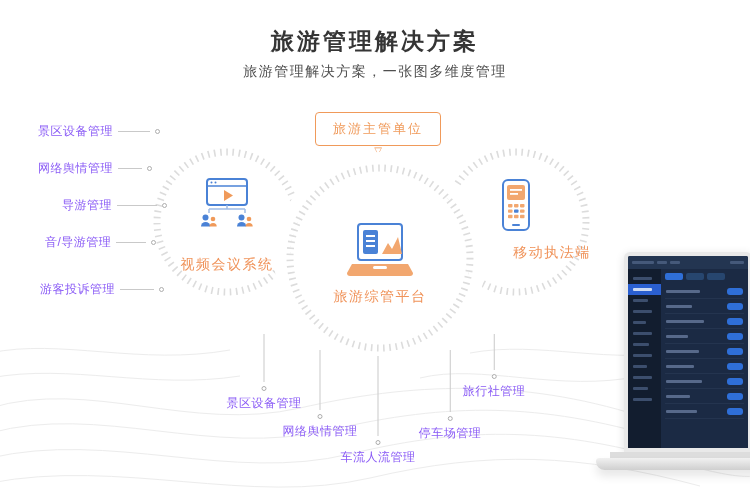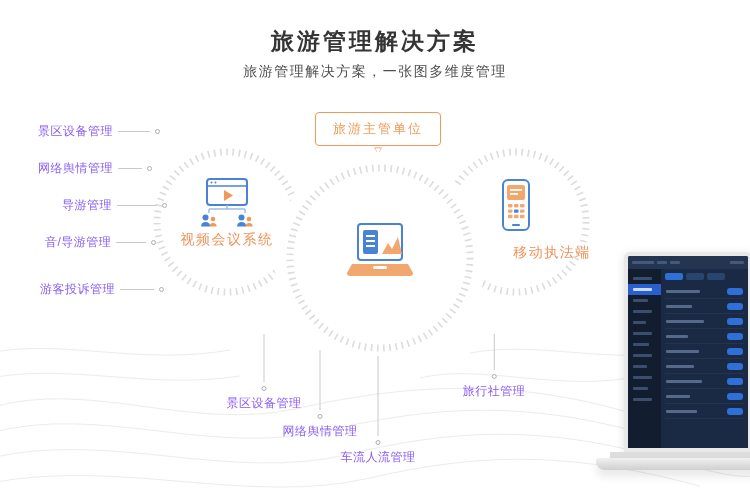--- a/index.html
+++ b/index.html
@@ -106,32 +106,33 @@
       <circle cx="12" cy="5" r="2.3" fill="#F09A5A"></circle>
       <path d="M8.5 12.5 a3.6 3.6 0 0 1 7.2 0 z" fill="#F09A5A"></path>
     </g>
     <g transform="translate(42,36)">
       <circle cx="4.5" cy="3.5" r="3" fill="#4A82D6"></circle>
       <path d="M0 12.5 a4.6 4.6 0 0 1 9.2 0 z" fill="#4A82D6"></path>
       <circle cx="12" cy="5" r="2.3" fill="#F09A5A"></circle>
       <path d="M8.5 12.5 a3.6 3.6 0 0 1 7.2 0 z" fill="#F09A5A"></path>
     </g>
   </svg>
-  <div class="circle-label" style="left:227px; top:231px;">视频会议系统</div>
+  <div class="circle-label" style="left:227px; top:256px;">视频会议系统</div>
 
   <svg class="circle-icon" style="left:342px; top:222px;" width="76" height="60" viewBox="0 0 76 60">
     <rect x="16" y="2" width="44" height="36" rx="3" fill="#fff" stroke="#4A82D6" stroke-width="2"></rect>
     <rect x="21" y="8" width="15" height="24" rx="2" fill="#4A82D6"></rect>
     <rect x="24" y="13" width="9" height="2" fill="#fff"></rect>
     <rect x="24" y="18" width="9" height="2" fill="#fff"></rect>
     <rect x="24" y="23" width="9" height="2" fill="#fff"></rect>
     <path d="M40 32 l6 -11 4 6 6 -12 4 17 z" fill="#F2A76F"></path>
     <path d="M10 42 h56 l5 9 a3 3 0 0 1 -3 3 H8 a3 3 0 0 1 -3 -3 z" fill="#F2A76F"></path>
     <rect x="31" y="44" width="14" height="3" rx="1.5" fill="#fff"></rect>
   </svg>
+  <div class="circle-label" style="left:380px; top:288px;">旅游综管平台</div>
 
   <svg class="circle-icon" style="left:492px; top:178px;" width="48" height="58" viewBox="0 0 48 58">
     <rect x="11" y="2" width="26" height="50" rx="5" fill="#fff" stroke="#4A82D6" stroke-width="2"></rect>
     <rect x="15" y="7" width="18" height="15" rx="2" fill="#F2A76F"></rect>
     <rect x="18" y="11" width="12" height="1.8" fill="#fff"></rect>
     <rect x="18" y="15" width="8" height="1.8" fill="#fff"></rect>
     <g fill="#F2A76F">
       <rect x="16" y="26" width="4.5" height="3.4" rx="0.8"></rect>
       <rect x="22" y="26" width="4.5" height="3.4" rx="0.8"></rect>
       <rect x="28" y="26" width="4.5" height="3.4" rx="0.8"></rect>
@@ -181,20 +182,25 @@
   <div class="b-item" style="left:320px; top:350px;">
     <span class="vline" style="height:60px;"></span>
     <span class="dot"></span>
     <span class="side-label">网络舆情管理</span>
   </div>
   <div class="b-item" style="left:378px; top:356px;">
     <span class="vline" style="height:80px;"></span>
     <span class="dot"></span>
     <span class="side-label">车流人流管理</span>
   </div>
+  <div class="b-item" style="left:450px; top:350px;">
+    <span class="vline" style="height:62px;"></span>
+    <span class="dot"></span>
+    <span class="side-label">停车场管理</span>
+  </div>
   <div class="b-item" style="left:494px; top:334px;">
     <span class="vline" style="height:36px;"></span>
     <span class="dot"></span>
     <span class="side-label">旅行社管理</span>
   </div>
 
   <div class="laptop">
     <div class="screen">
       <div class="scr-top">
         <span class="bar" style="width:22px;"></span>

